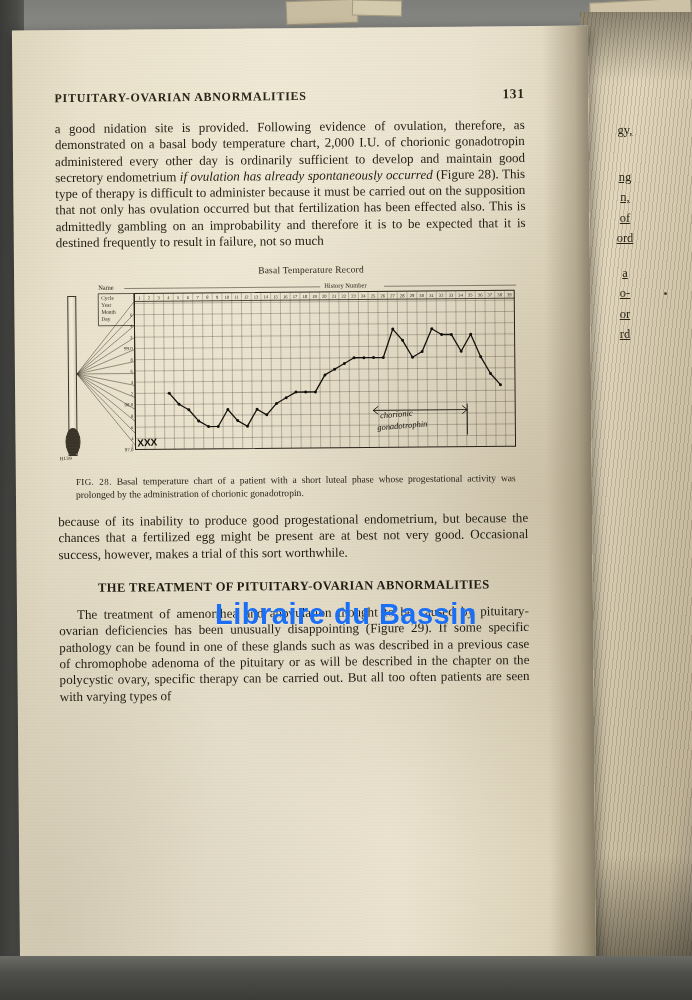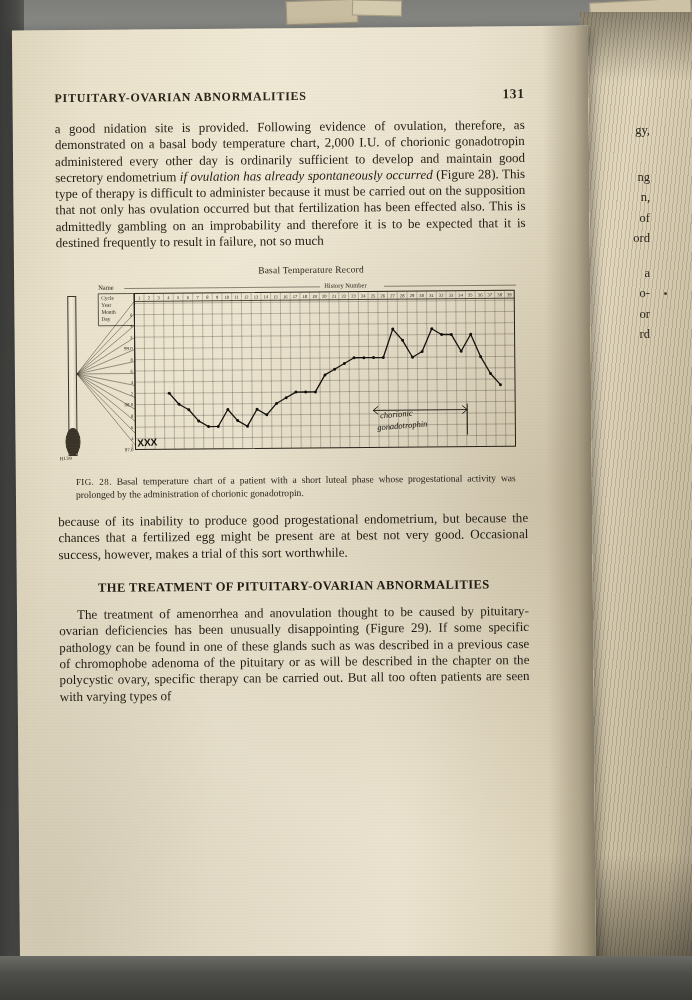--- a/index.html
+++ b/index.html
@@ -272,22 +272,23 @@
   
   .right-page-text {
     position: absolute;
     left: 600px;
     top: 120px;
     width: 50px;
     font-size: 12.5px;
     line-height: 20.5px;
     color: #2b2619;
     font-family: "Liberation Serif", serif;
-    text-align: right;
+    text-align: center;
     z-index: 6;
+    text-decoration: underline;
   }
   .right-page-text div { white-space: nowrap; }
 
   .right-dot {
     position: absolute;
     left: 664px; top: 292px;
     width: 3px; height: 3px;
     background: #4a4337;
     border-radius: 50%;
     z-index: 6;
@@ -578,15 +579,16 @@
 
       <h2 class="section-head">THE TREATMENT OF PITUITARY-OVARIAN ABNORMALITIES</h2>
 
       <p class="body" style="text-indent:18px;">The treatment of amenorrhea and anovulation thought to be caused by pituitary-ovarian deficiencies has been unusually disappointing (Figure 29). If some specific pathology can be found in one of these glands such as was described in a previous case of chromophobe adenoma of the pituitary or as will be described in the chapter on the polycystic ovary, specific therapy can be carried out. But all too often patients are seen with varying types of</p>
 
     </div>
 
     <div class="page-noise"></div>
   </div>
 
+  <div class="watermark">Libraire du Bassin</div>
 
   <div class="bg-dark-bottom"></div>
 </div>
 
 </body></html>

